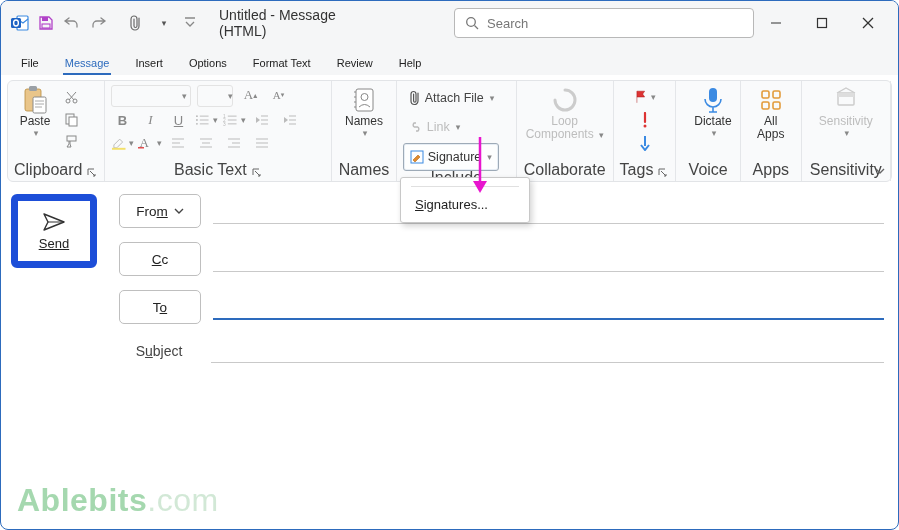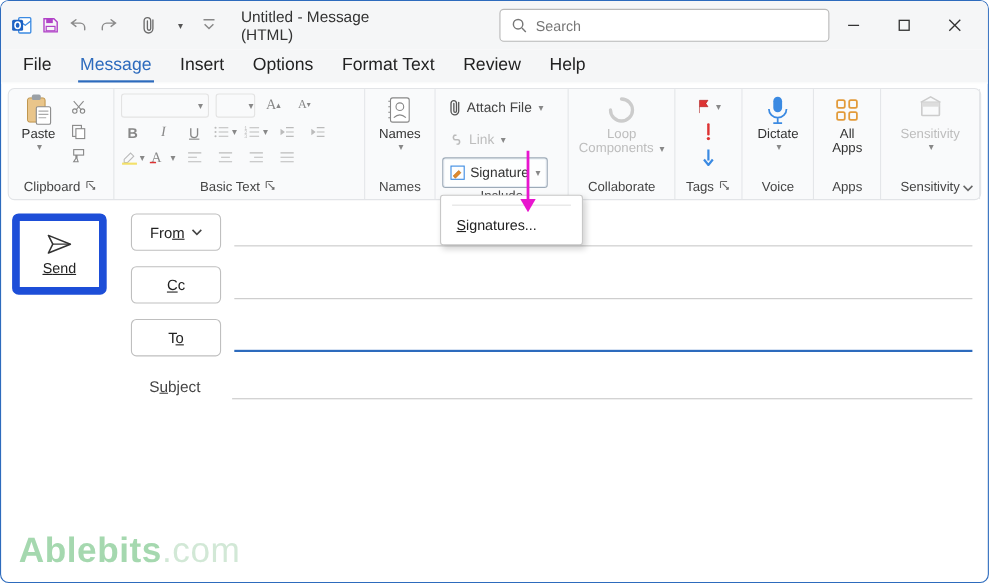--- a/index.html
+++ b/index.html
@@ -51,40 +51,40 @@
   }
   .win-ctrl { margin-left:auto; display:flex; gap:2px; }
   .win-ctrl .btn { width:44px; height:32px; display:flex; align-items:center; justify-content:center; color:#333; }
   
   .menubar {
     display:flex; align-items:flex-end; gap:22px;
     padding: 0 18px; height:30px;
     background: var(--qat-bg);
     border-bottom:1px solid #ffffff;
   }
-  .menubar .tab { padding:4px 2px 6px 2px; color:#222; font-size:16px; }
+  .menubar .tab { padding:4px 2px 6px 2px; color:#222; font-size:11px; }
   .menubar .tab.active { color:var(--accent); border-bottom:2px solid var(--accent); padding-bottom:4px; font-weight:500;}
   
   .ribbon-wrap { padding: 4px 6px 0 6px; }
   .ribbon {
     display:flex;
     background: var(--ribbon-bg);
     border:1px solid #e2e4e7;
     border-radius:6px;
     height:100px;
     position: relative;
   }
   .rgroup {
     display:flex; flex-direction:column; justify-content:space-between;
     padding:4px 6px 2px 6px;
     border-right:1px solid #e4e6e9;
   }
   .rgroup:last-child { border-right:none; }
   .rgroup .body { display:flex; align-items:flex-start; gap:4px; flex:1; }
-  .rgroup .label { font-size:12px; color:#444; text-align:center; display:flex; align-items:flex-start; justify-content:center; gap:4px; height:16px;}
+  .rgroup .label { font-size:16px; color:#444; text-align:center; display:flex; align-items:flex-end; justify-content:center; gap:4px; height:16px;}
   .vcol { display:flex; flex-direction:column; align-items:center; gap:0px; min-width:42px; }
   .vcol .big { width:30px; height:30px; display:flex; align-items:center; justify-content:center; }
   .vcol .cap { font-size:12px; color:#333; line-height:1.1; text-align:center; white-space:nowrap;}
   .vcol.disabled .cap, .vcol.disabled svg, .disabled { color:var(--disabled); }
   .minibtn { width:22px; height:20px; display:flex; align-items:center; justify-content:center; color:#888; border-radius:3px;}
   .mini-row { display:flex; gap:2px; }
   .mini-col { display:flex; flex-direction:column; gap:2px; padding-top:2px;}
   .caret { font-size:9px; color:#888; margin-left:2px;}
   .dlauncher { width:12px; height:12px; display:inline-flex; align-items:center; justify-content:center; color:#666;}
   .inc-btn {
@@ -489,21 +489,21 @@
           <span>Tags</span>
       <span class="dlauncher">
             <svg width="10" height="10" viewBox="0 0 10 10">
               <path d="M1 1 h6 M1 1 v6 M3 3 l5 5 M6 8 h2 v-2" fill="none" stroke="#666" stroke-width="1"></path>
             </svg>
           </span>
     </div>
   </div>
 
   <div class="rgroup" style="width:54px;">
-    <div class="body" style="justify-content:center; width:100%;">
+    <div class="body" style="justify-content:flex-end; width:100%;">
       <div class="vcol">
         <div class="big">
           <svg width="22" height="28" viewBox="0 0 22 28">
                 <rect x="7" y="2" width="8" height="14" rx="4" fill="#3b8ae2"></rect>
                 <path d="M3 13 a8 8 0 0 0 16 0 M11 21 v5 M7 26 h8" fill="none" stroke="#3b8ae2" stroke-width="1.6"></path>
               </svg>
         </div>
         <div class="cap">Dictate</div>
         <span class="caret">▾</span>
       </div>

